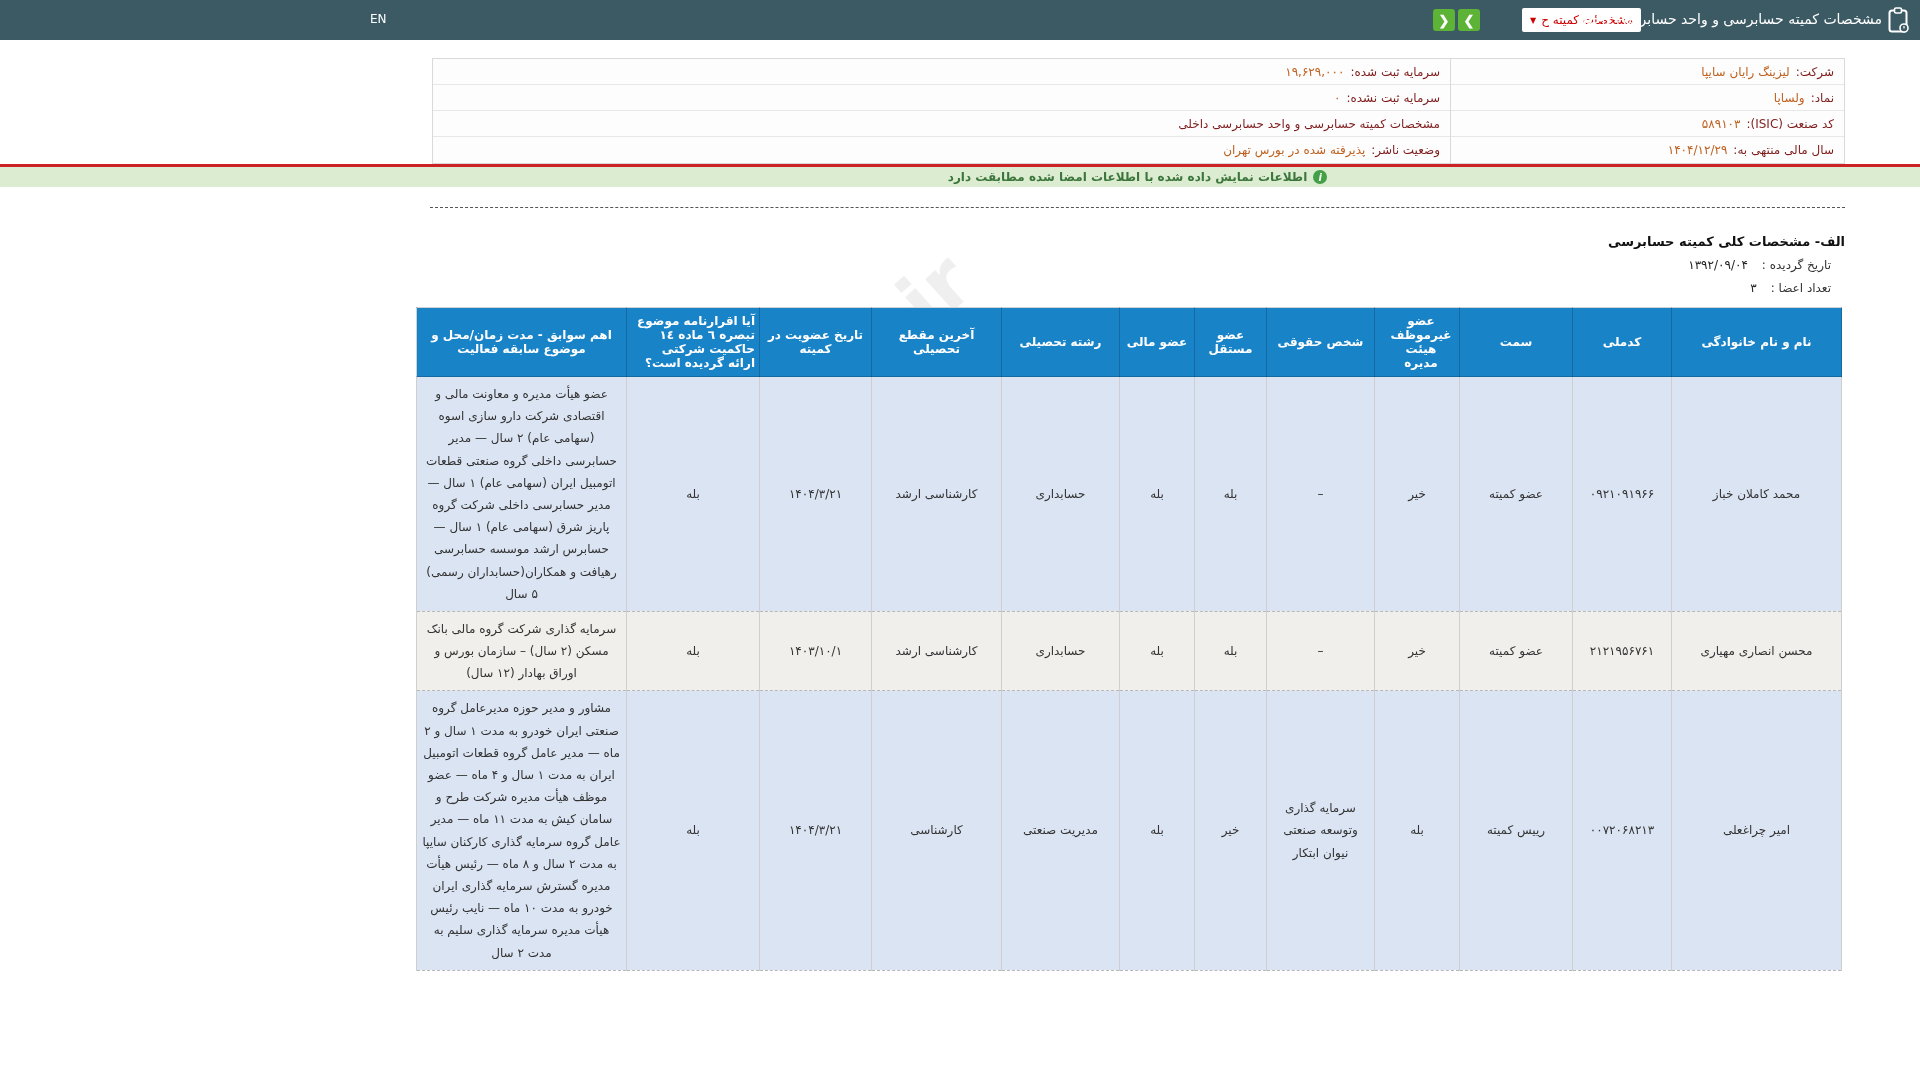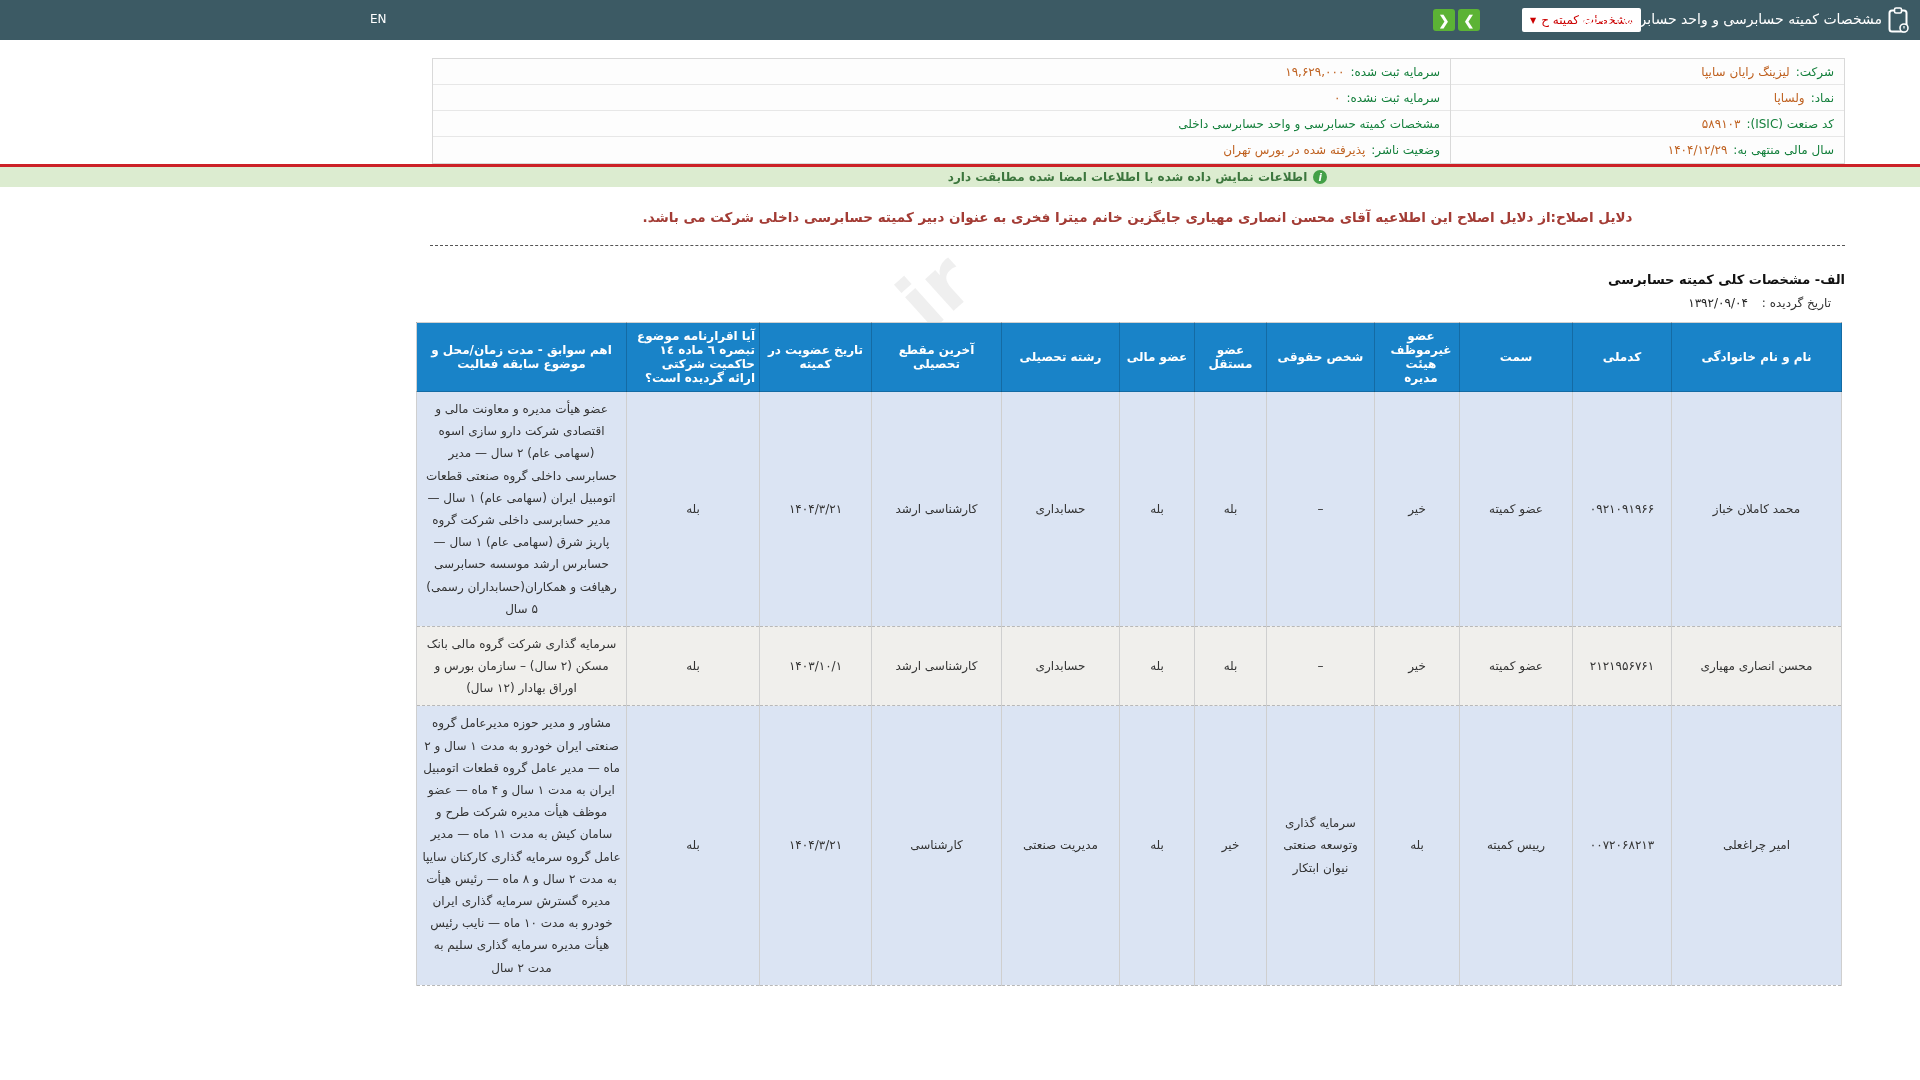--- a/index.html
+++ b/index.html
@@ -41,21 +41,21 @@
   
   .info-table{
     margin:18px 75px 0 75px;width:1413px;border:1px solid var(--border_gray);
     display:flex;background:#fdfdfd;
   }
   .info-col{display:flex;flex-direction:column;}
   .info-col-right{width:394px;border-left:1px solid var(--border_gray);}
   .info-col-left{width:1017px;}
   .info-row{height:26px;display:flex;align-items:center;padding:0 10px;border-bottom:1px solid #e7e7e7;}
   .info-row:last-child{border-bottom:none;}
-  .info-label{color:#15803d;}
+  .info-label{color:#7f1d1d;}
   .info-value{color:var(--link_orange);margin-right:6px;}
   .info-value.link{cursor:pointer;}
   
   .redline{width:1920px;height:3px;background:var(--red_line);}
   .alertbar{
     width:1920px;height:20px;background:var(--alert_bg);
     display:flex;align-items:center;justify-content:flex-start;
   }
   .alert-inner{width:1565px;display:flex;align-items:center;justify-content:center;gap:6px;}
   .alert-icon{
@@ -177,28 +177,28 @@
 
 <div class="alertbar">
   <div class="alert-inner">
     <span class="alert-icon">i</span>
     <span class="alert-text">اطلاعات نمایش داده شده با اطلاعات امضا شده مطابقت دارد</span>
   </div>
 </div>
 
 <div class="page">
 
-  <div class="notice2">دلایل اصلاح:از دلایل اصلاح این اطلاعیه آقای محسن انصاری مهیاری جایگزین خانم میترا فخری به عنوان دبیر کمیته حسابرسی داخلی شرکت می باشد.</div>
 
 
   <div class="dashed-sep"></div>
 
   <div class="section-title">الف- مشخصات کلی کمیته حسابرسی</div>
   <div id="section-a-rows">
       <div class="kv-row"><span class="kv-label">تاریخ گردیده :</span><span class="kv-value">۱۳۹۲/۰۹/۰۴</span></div>
+      <div class="kv-row"><span class="kv-label">تعداد اعضا :</span><span class="kv-value">۳</span></div>
     </div>
 
 
   <table class="members-table">
     <thead>
         <tr id="members-head">
           <th style="width: 170px;">نام و نام خانوادگی</th>
           <th style="width: 99px;">کدملی</th>
           <th style="width: 113px;">سمت</th>
           <th style="width: 85px; padding-left: 12px;">عضو غیرموظف هیئت مدیره</th>

